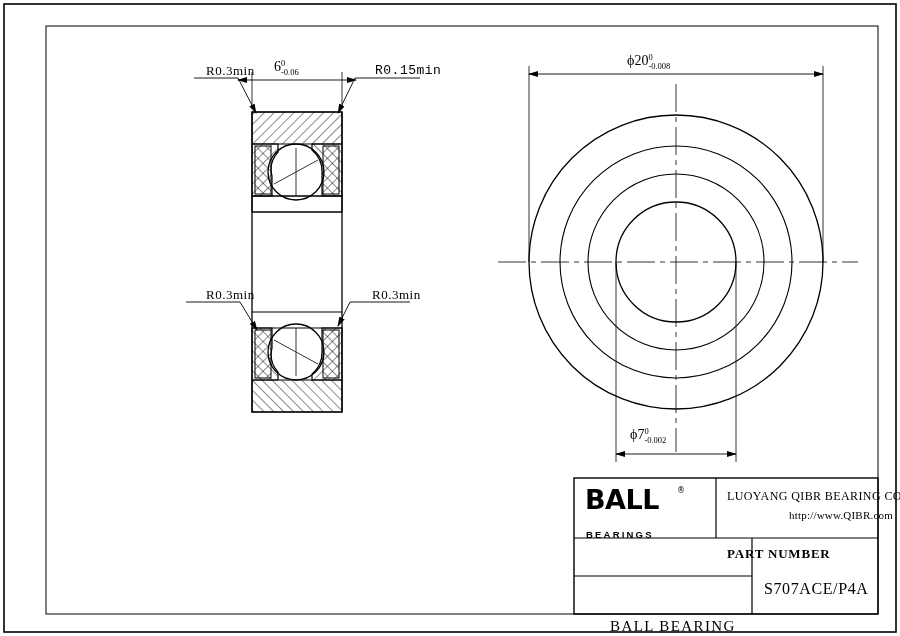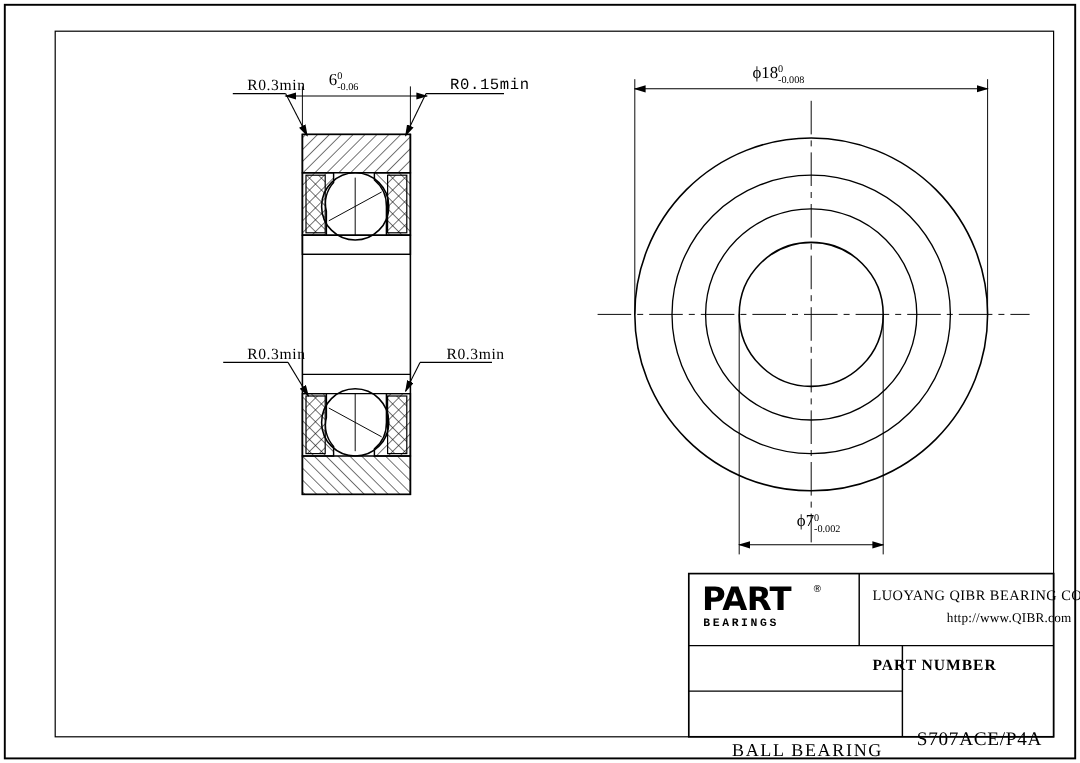--- a/index.html
+++ b/index.html
@@ -80,27 +80,27 @@
     top: 2px;
   }
   .logo-reg {
     font-family: "DejaVu Sans", sans-serif;
     font-size: 8px;
     position: absolute;
     left: 92px;
     top: 2px;
   }
   .logo-sub {
-    font-family: Liberation Mono, monospace;
+    font-family: Liberation Sans, sans-serif;
     font-size: 9.5px;
     font-weight: bold;
     letter-spacing: 2.2px;
     position: absolute;
     left: 1px;
-    top: 30px;
+    top: 45px;
   }
 </style>
 </head>
 <body>
 
 <div id="sheet">
 
   <svg class="drawing" viewBox="0 0 900 636">
     <defs>
       <pattern id="hatchRight" width="7" height="7" patternUnits="userSpaceOnUse" patternTransform="rotate(45)">
@@ -217,37 +217,37 @@
 
   <div class="lbl lbl-note" style="left:186px; top:288px;">R0.3min</div>
 
   <div class="lbl lbl-note" style="left:352px; top:288px;">R0.3min</div>
 
   <div class="lbl" style="left:274px; top:58px;">
     <span class="dim-main">6</span><span class="tol-stack dim-tol"><span>0</span><span>-0.06</span></span>
   </div>
 
   <div class="lbl" style="left:627px; top:52px;">
-    <span class="dim-main phi">ϕ</span><span class="dim-main">18</span><span class="tol-stack dim-tol"><span>0</span><span>-0.008</span></span>
-  </div>
-
-  <div class="lbl" style="left:664px; top:426px;">
+    <span class="dim-main phi">ϕ</span><span class="dim-main">20</span><span class="tol-stack dim-tol"><span>0</span><span>-0.008</span></span>
+  </div>
+
+  <div class="lbl" style="left:630px; top:426px;">
     <span class="dim-main phi">ϕ</span><span class="dim-main">7</span><span class="tol-stack dim-tol"><span>0</span><span>-0.002</span></span>
   </div>
 
   <div class="logo-wrap">
-    <span class="logo-main">PART</span>
+    <span class="logo-main">BALL</span>
     <span class="logo-reg">®</span>
     <span class="logo-sub">BEARINGS</span>
   </div>
 
   <div class="tb-text tb-company" style="left:727px; top:489px;">LUOYANG QIBR BEARING CO., LTD</div>
 
   <div class="tb-text tb-url" style="left:789px; top:509px;">http://www.QIBR.com</div>
 
 
   <div class="tb-text tb-type" style="left:610px; top:583px;margin-top:35px;">BALL BEARING</div>
 
   <div class="tb-text tb-pn-label" style="left:727px; top:546px;font-weight:bold;">PART NUMBER</div>
 
-  <div class="tb-text tb-pn-value" style="left:764px; top:580px;margin-top:28px;">S707ACE/P4A</div>
+  <div class="tb-text tb-pn-value" style="left:764px; top:580px;">S707ACE/P4A</div>
 
 </div>
 
 </body></html>

